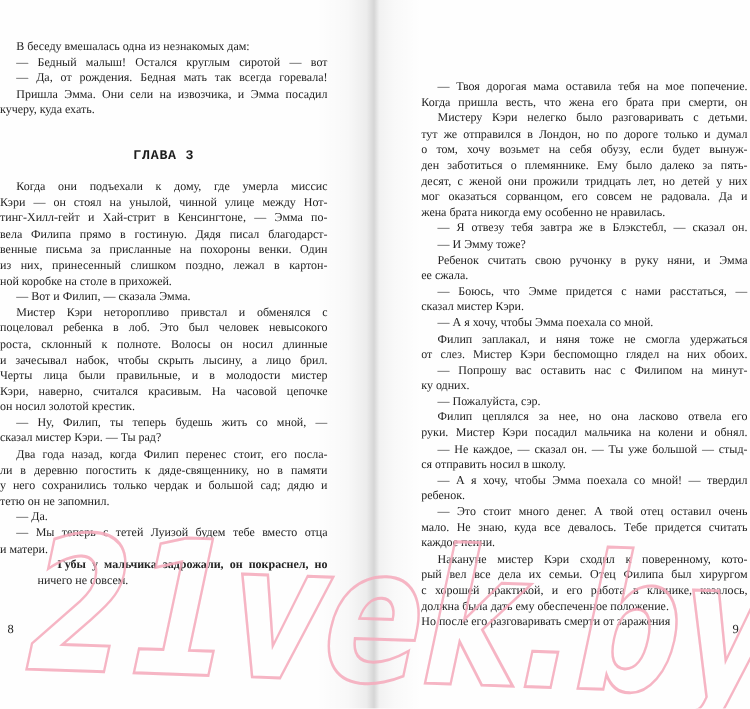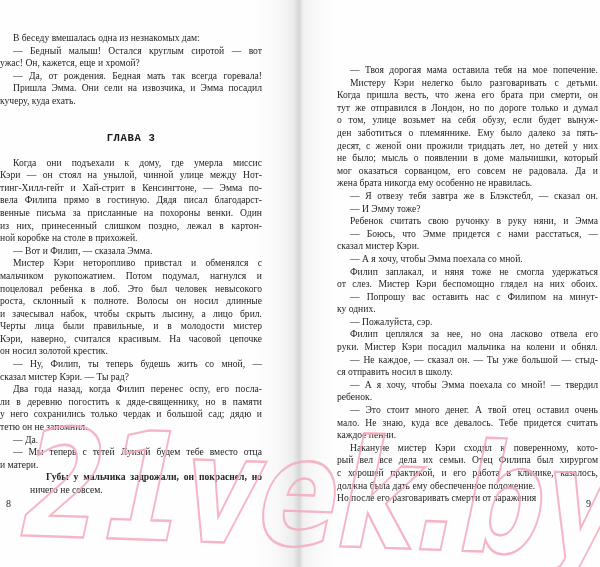--- a/index.html
+++ b/index.html
@@ -68,72 +68,70 @@
 <body>
 
 <div class="stage">
 
   <div class="gutter"></div>
 
   <div class="page-col left">
     <div>
         <div class="line i e">В беседу вмешалась одна из незнакомых дам:</div>
         <div class="line i">— Бедный малыш! Остался круглым сиротой — вот</div>
-        <div class="line e">ужас! Он, кажется, еще и хромой?</div>
         <div class="line i">— Да, от рождения. Бедная мать так всегда горевала!</div>
         <div class="line i">Пришла Эмма. Они сели на извозчика, и Эмма посадил</div>
         <div class="line e">кучеру, куда ехать.</div>
       </div>
     <div class="chapter-heading">ГЛАВА 3</div>
     <div>
         <div class="line i">Когда они подъехали к дому, где умерла миссис</div>
         <div class="line">Кэри — он стоял на унылой, чинной улице между Нот-</div>
         <div class="line">тинг-Хилл-гейт и Хай-стрит в Кенсингтоне, — Эмма по-</div>
         <div class="line">вела Филипа прямо в гостиную. Дядя писал благодарст-</div>
         <div class="line">венные письма за присланные на похороны венки. Один</div>
         <div class="line">из них, принесенный слишком поздно, лежал в картон-</div>
         <div class="line e">ной коробке на столе в прихожей.</div>
         <div class="line i e">— Вот и Филип, — сказала Эмма.</div>
         <div class="line i">Мистер Кэри неторопливо привстал и обменялся с</div>
-        <div class="line">мальчиком рукопожатием. Потом подумал, нагнулся и</div>
         <div class="line">поцеловал ребенка в лоб. Это был человек невысокого</div>
         <div class="line">роста, склонный к полноте. Волосы он носил длинные</div>
         <div class="line">и зачесывал набок, чтобы скрыть лысину, а лицо брил.</div>
         <div class="line">Черты лица были правильные, и в молодости мистер</div>
         <div class="line">Кэри, наверно, считался красивым. На часовой цепочке</div>
         <div class="line e">он носил золотой крестик.</div>
         <div class="line i">— Ну, Филип, ты теперь будешь жить со мной, —</div>
         <div class="line e">сказал мистер Кэри. — Ты рад?</div>
-        <div class="line i">Два года назад, когда Филип перенес оспу, его посла-</div>
+        <div class="line i">Два года назад, когда Филип перенес стоит, его посла-</div>
         <div class="line">ли в деревню погостить к дяде-священнику, но в памяти</div>
         <div class="line">у него сохранились только чердак и большой сад; дядю и</div>
         <div class="line e">тетю он не запомнил.</div>
         <div class="line i e">— Да.</div>
         <div class="line i">— Мы теперь с тетей Луизой будем тебе вместо отца</div>
         <div class="line e">и матери.</div>
         <div class="line i s1">Губы у мальчика задрожали, он покраснел, но</div>
         <div class="line e s2">ничего не совсем.</div>
       </div>
   </div>
 
   <div class="page-col right">
     <div>
         <div class="line i">— Твоя дорогая мама оставила тебя на мое попечение.</div>
+        <div class="line">Когда пришла весть, что жена его брата при смерти, он</div>
         <div class="line i">Мистеру Кэри нелегко было разговаривать с детьми.</div>
-        <div class="line">Когда пришла весть, что жена его брата при смерти, он</div>
         <div class="line">тут же отправился в Лондон, но по дороге только и думал</div>
-        <div class="line">о том, улице возьмет на себя обузу, если будет вынуж-</div>
+        <div class="line">о том, хочу возьмет на себя обузу, если будет вынуж-</div>
         <div class="line">ден заботиться о племяннике. Ему было далеко за пять-</div>
         <div class="line">десят, с женой они прожили тридцать лет, но детей у них</div>
-        <div class="line">не было; мысль о появлении в доме мальчишки, который</div>
         <div class="line">мог оказаться сорванцом, его совсем не радовала. Да и</div>
         <div class="line e">жена брата никогда ему особенно не нравилась.</div>
         <div class="line i">— Я отвезу тебя завтра же в Блэкстебл, — сказал он.</div>
         <div class="line i e">— И Эмму тоже?</div>
         <div class="line i">Ребенок считать свою ручонку в руку няни, и Эмма</div>
+        <div class="line e">ее сжала.</div>
         <div class="line i">— Боюсь, что Эмме придется с нами расстаться, —</div>
         <div class="line e">сказал мистер Кэри.</div>
         <div class="line i e">— А я хочу, чтобы Эмма поехала со мной.</div>
         <div class="line i">Филип заплакал, и няня тоже не смогла удержаться</div>
         <div class="line">от слез. Мистер Кэри беспомощно глядел на них обоих.</div>
         <div class="line i">— Попрошу вас оставить нас с Филипом на минут-</div>
         <div class="line e">ку одних.</div>
         <div class="line i e">— Пожалуйста, сэр.</div>
         <div class="line i">Филип цеплялся за нее, но она ласково отвела его</div>
         <div class="line">руки. Мистер Кэри посадил мальчика на колени и обнял.</div>

